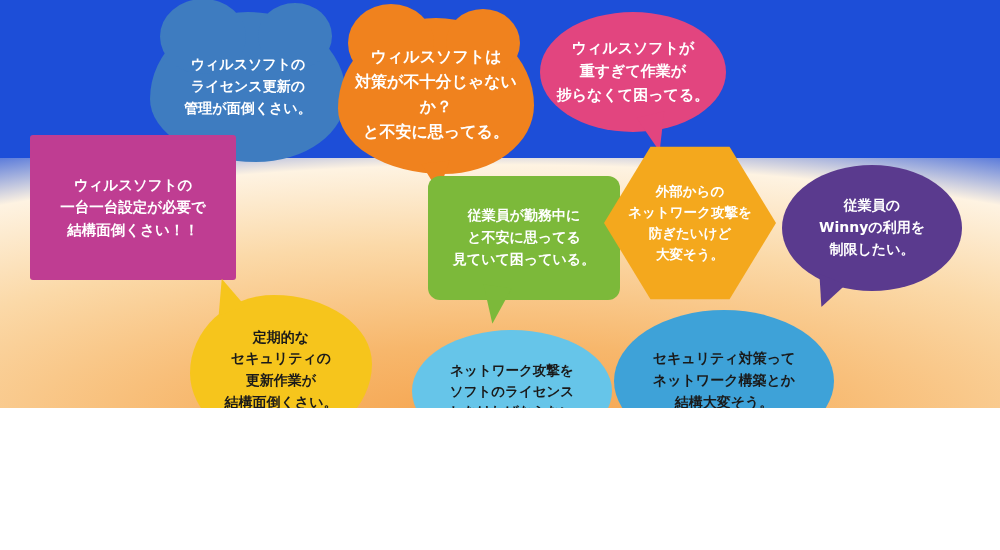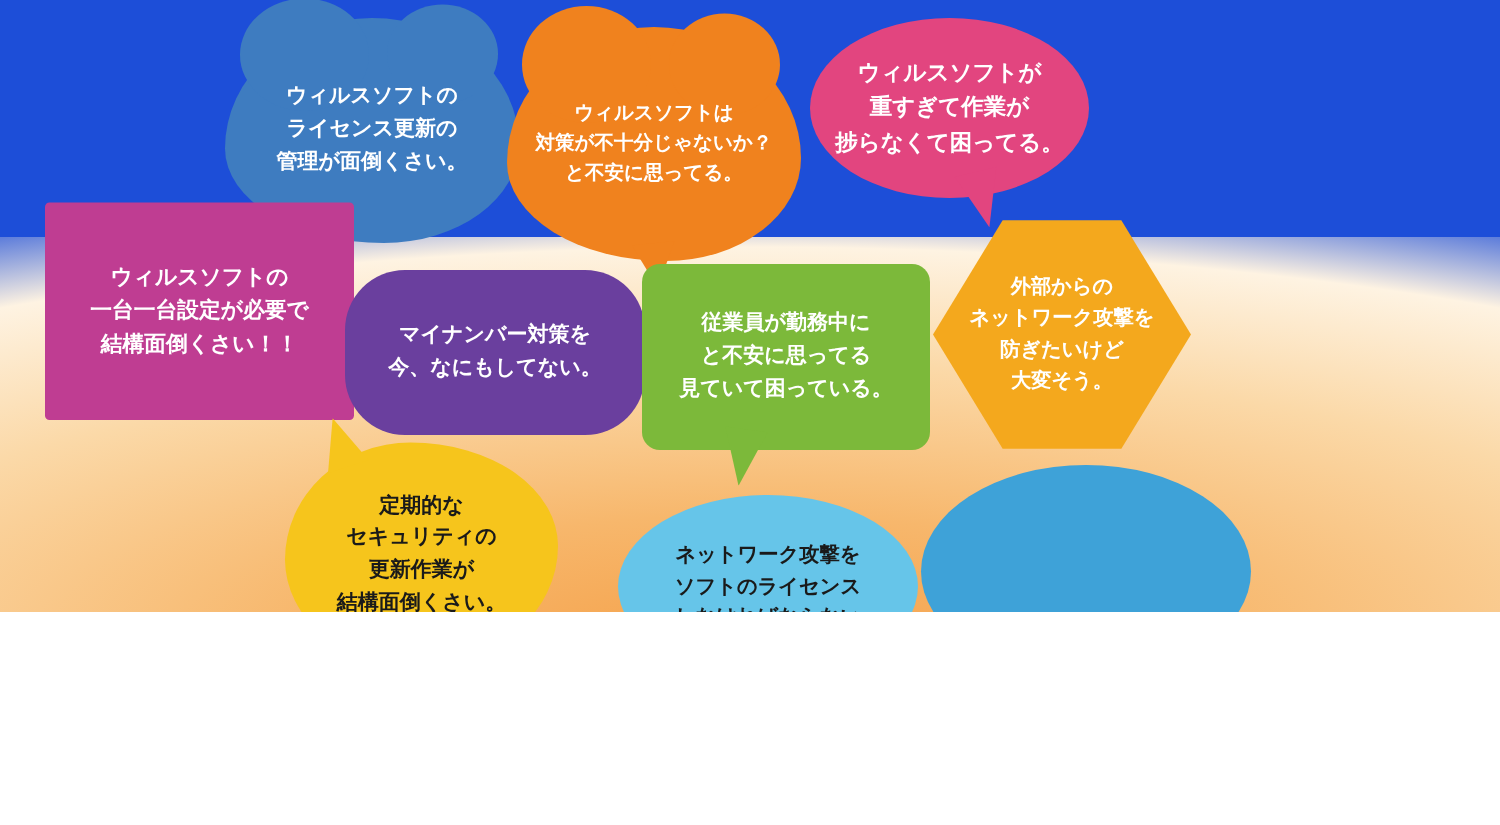--- a/index.html
+++ b/index.html
@@ -65,33 +65,33 @@
     z-index:0;
   }
   .shape-cloud::before { width:44%; height:50%; top:-9%; left:5%; }
   .shape-cloud::after  { width:38%; height:44%; top:-6%; right:7%; }
   .shape-blob { border-radius:46% 54% 52% 48% / 52% 46% 54% 48%; }
 
   
   .b1  { left:150px; top:12px;  width:196px; height:150px; }
   .b1 .tail  { left:30px; bottom:-20px; transform:rotate(26deg); }
   .b2  { left:338px; top:18px;  width:196px; height:156px; }
-  .b2 .text { font-size:13px;font-family:Liberation Mono, monospace; }
+  .b2 .text { font-size:16px;font-family:Liberation Mono, monospace; }
   .b2 .tail  { left:82px; bottom:-18px; transform:rotate(-6deg); }
   .b3  { left:540px; top:12px;  width:186px; height:120px; }
   .b3 .text { font-size:15px; }
   .b3 .tail  { left:98px; bottom:-20px; height:38px; transform:rotate(-14deg); }
   .b4  { left:712px; top:12px;  width:250px; height:128px; }
   .b4 .tail  { left:34px; bottom:-18px; transform:rotate(20deg); }
   .b5  { left:30px;  top:135px; width:206px; height:145px; }
   .b5 .text { font-size:14.5px; }
   .b6  { left:230px; top:180px; width:200px; height:110px; }
   .b7  { left:428px; top:176px; width:192px; height:124px; }
   .b7 .tail  { left:50px; bottom:-24px; height:38px; transform:rotate(8deg); }
-  .b8  { left:622px; top:142px; width:172px; height:162px; }
+  .b8  { left:604px; top:142px; width:172px; height:162px; }
   .b8 .text { font-size:13.5px; }
   .b9  { left:782px; top:165px; width:180px; height:126px; }
   .b9 .tail  { left:28px; bottom:-17px; transform:rotate(22deg); }
   .b10 { left:190px; top:295px; width:182px; height:150px;align-items:center; }
   .b10 .tail { left:44px; bottom:-20px; height:34px; transform:rotate(14deg); }
   .b10 .tail-up { top:-17px; left:20px; bottom:auto; transform:rotate(-18deg); }
   .b11 { left:412px; top:330px; width:200px; height:122px; }
   .b11 .text { font-size:13.5px; }
   .b11 .tail { left:90px; bottom:-26px; height:42px; transform:rotate(4deg); }
   .b12 { left:614px; top:310px; width:220px; height:142px; }
@@ -124,52 +124,57 @@
     <i class="tail"></i>
   </div>
 
 
   <div class="bubble shape-rect b5" style="--c: #bf3d92; color: rgb(255, 255, 255);">
     <span class="text">ウィルスソフトの
 一台一台設定が必要で
 結構面倒くさい！！</span>
   </div>
 
-  <div class="bubble shape-round b6" style="--c: #6a3f9e; color: rgb(255, 255, 255);">
-    <span class="text">マイナンバー対策を
-今、なにもしてない。</span>
-  </div>
 
   <div class="bubble shape-green b7" style="--c: #7cb93a; color: rgb(255, 255, 255);">
     <span class="text">従業員が勤務中に
 と不安に思ってる
 見ていて困っている。</span>
     <i class="tail"></i>
   </div>
 
   <div class="bubble shape-hex b8" style="--c: #f4a81d; color: rgb(255, 255, 255);">
     <span class="text">外部からの
 ネットワーク攻撃を
 防ぎたいけど
 大変そう。</span>
   </div>
 
+  <div class="bubble shape-oval b9" style="--c: #5a3a8e; color: rgb(255, 255, 255);">
+    <span class="text">従業員の
+Winnyの利用を
+制限したい。</span>
+    <i class="tail"></i>
+  </div>
 
   <div class="bubble shape-blob b10" style="--c: #f6c51c; color: rgb(26, 26, 26);">
     <span class="text">定期的な
 セキュリティの
 更新作業が
 結構面倒くさい。</span>
     <i class="tail tail-up"></i>
     <i class="tail"></i>
   </div>
 
   <div class="bubble shape-oval b11" style="--c: #66c5e9; color: rgb(26, 26, 26);">
     <span class="text">ネットワーク攻撃を
 ソフトのライセンス
 しなければならない</span>
     <i class="tail"></i>
   </div>
 
   <div class="bubble shape-oval b12" style="--c: #3ea2d8; color: rgb(26, 26, 26);">
+    <span class="text">セキュリティ対策って
+ネットワーク構築とか
+結構大変そう。</span>
     <i class="tail"></i>
   </div>
 </div>
 
 </body></html>

